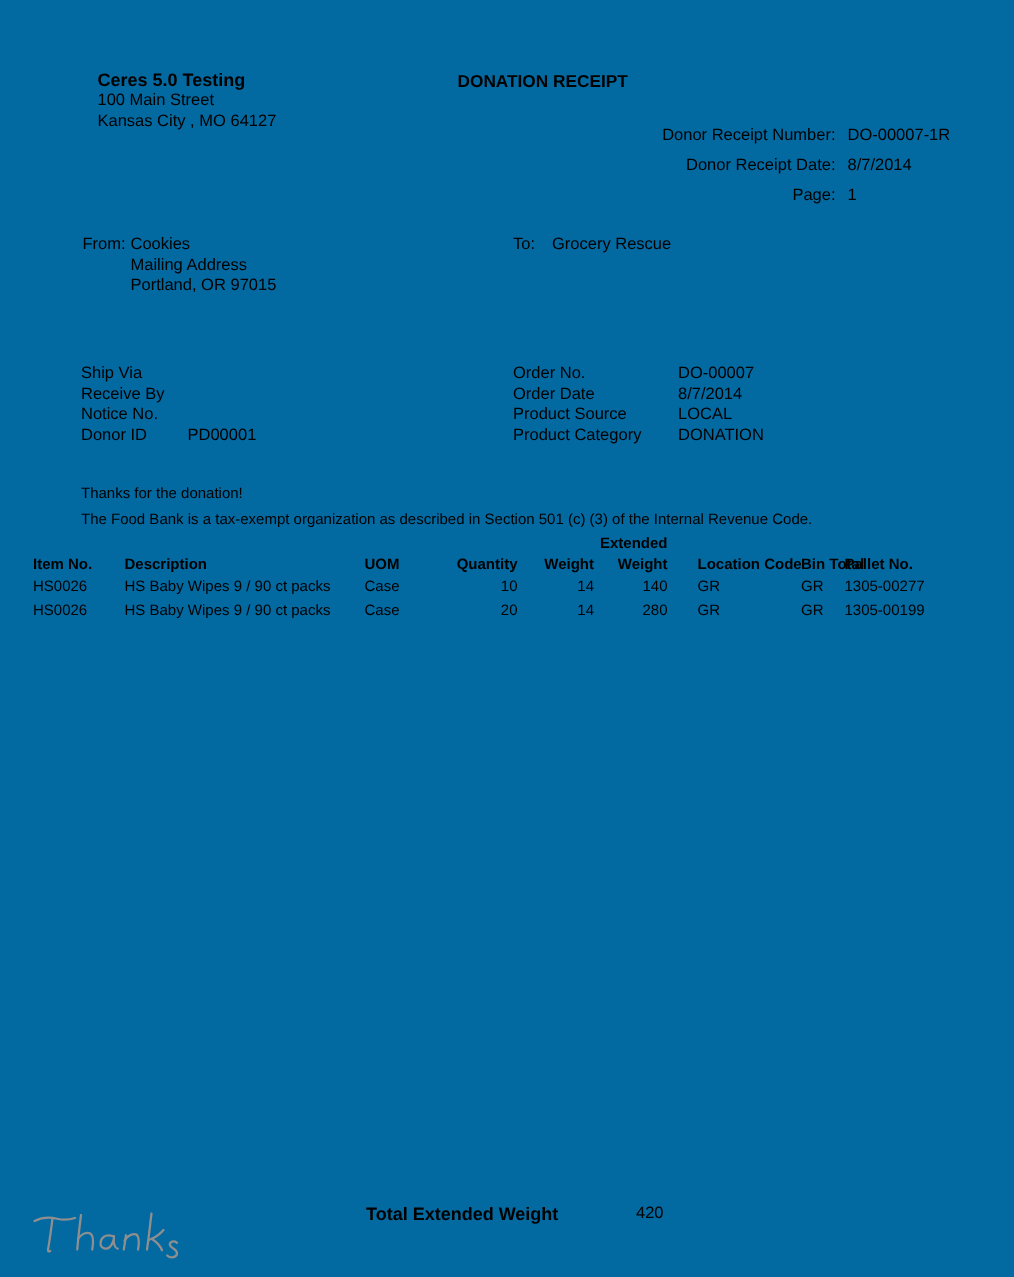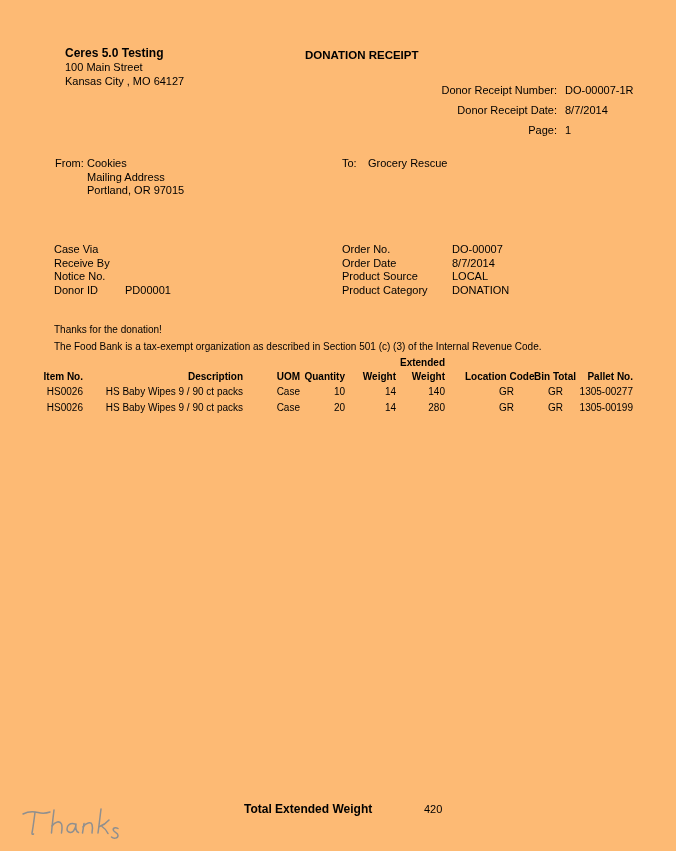--- a/index.html
+++ b/index.html
@@ -1,17 +1,17 @@
 <!DOCTYPE html>
 <html><head>
 <meta charset="utf-8">
 <style>
   html, body { margin:0; padding:0; background:#fff; }
   .page {
-    position:relative; width:676px; height:851px; background:#fdba74;
+    position:relative; width:676px; height:851px; background:#0369a1;
     font-family:"Liberation Sans", sans-serif; color:#000; overflow:hidden;
   }
   
   .company { position:absolute; left:65px; top:46px; font-size:11px; line-height:13.5px; }
   .company-name { font-weight:bold; font-size:12px; line-height:15px; }
   
   .doc-title { position:absolute; left:305px; top:49px; font-weight:bold; font-size:11.5px; }
   
   .meta { position:absolute; left:377px; top:80px; display:grid;
           grid-template-columns:180px 90px; column-gap:8px; font-size:11px; line-height:20px; }
@@ -26,21 +26,21 @@
                 grid-template-columns:71px auto; font-size:11px; line-height:13.6px; }
   .order-right { position:absolute; left:342px; top:243px; display:grid;
                  grid-template-columns:110px auto; font-size:11px; line-height:13.6px; }
   
   .messages { position:absolute; left:54px; top:323px; font-size:10px; line-height:13px; }
   .msg-tax { margin-top:4px; }
   
   .items { position:absolute; left:22px; top:357px; display:grid;
            grid-template-columns:61px 160px 57px 45px 51px 49px 69px 49px 70px;
            font-size:10px; }
-  .items .cell { line-height:16px; white-space:nowrap;text-align:right; }
+  .items .cell { line-height:16px; white-space:nowrap; }
   .items .hdr { font-weight:bold; line-height:15px; }
   .items .ext { font-weight:bold; line-height:12px; }
   .items .ar { text-align:right; }
   .items .pad2 { padding-left:20px; }
   
   .total-label { position:absolute; left:244px; top:802px; font-weight:bold; font-size:12px; }
   .total-value { position:absolute; left:424px; top:803px; font-size:11px; }
   
   .handwriting { position:absolute; left:18px; top:804px; }
 </style>
@@ -73,21 +73,21 @@
       <div>Mailing Address</div>
       <div>Portland, OR 97015</div>
     </div>
   </div>
   <div class="to-block">
     <div>To:</div>
     <div>Grocery Rescue</div>
   </div>
 
   <div class="order-left">
-    <div>Case Via</div>
+    <div>Ship Via</div>
     <div></div>
     <div>Receive By</div>
     <div></div>
     <div>Notice No.</div>
     <div></div>
     <div>Donor ID</div>
     <div>PD00001</div>
   </div>
 
   <div class="order-right">

